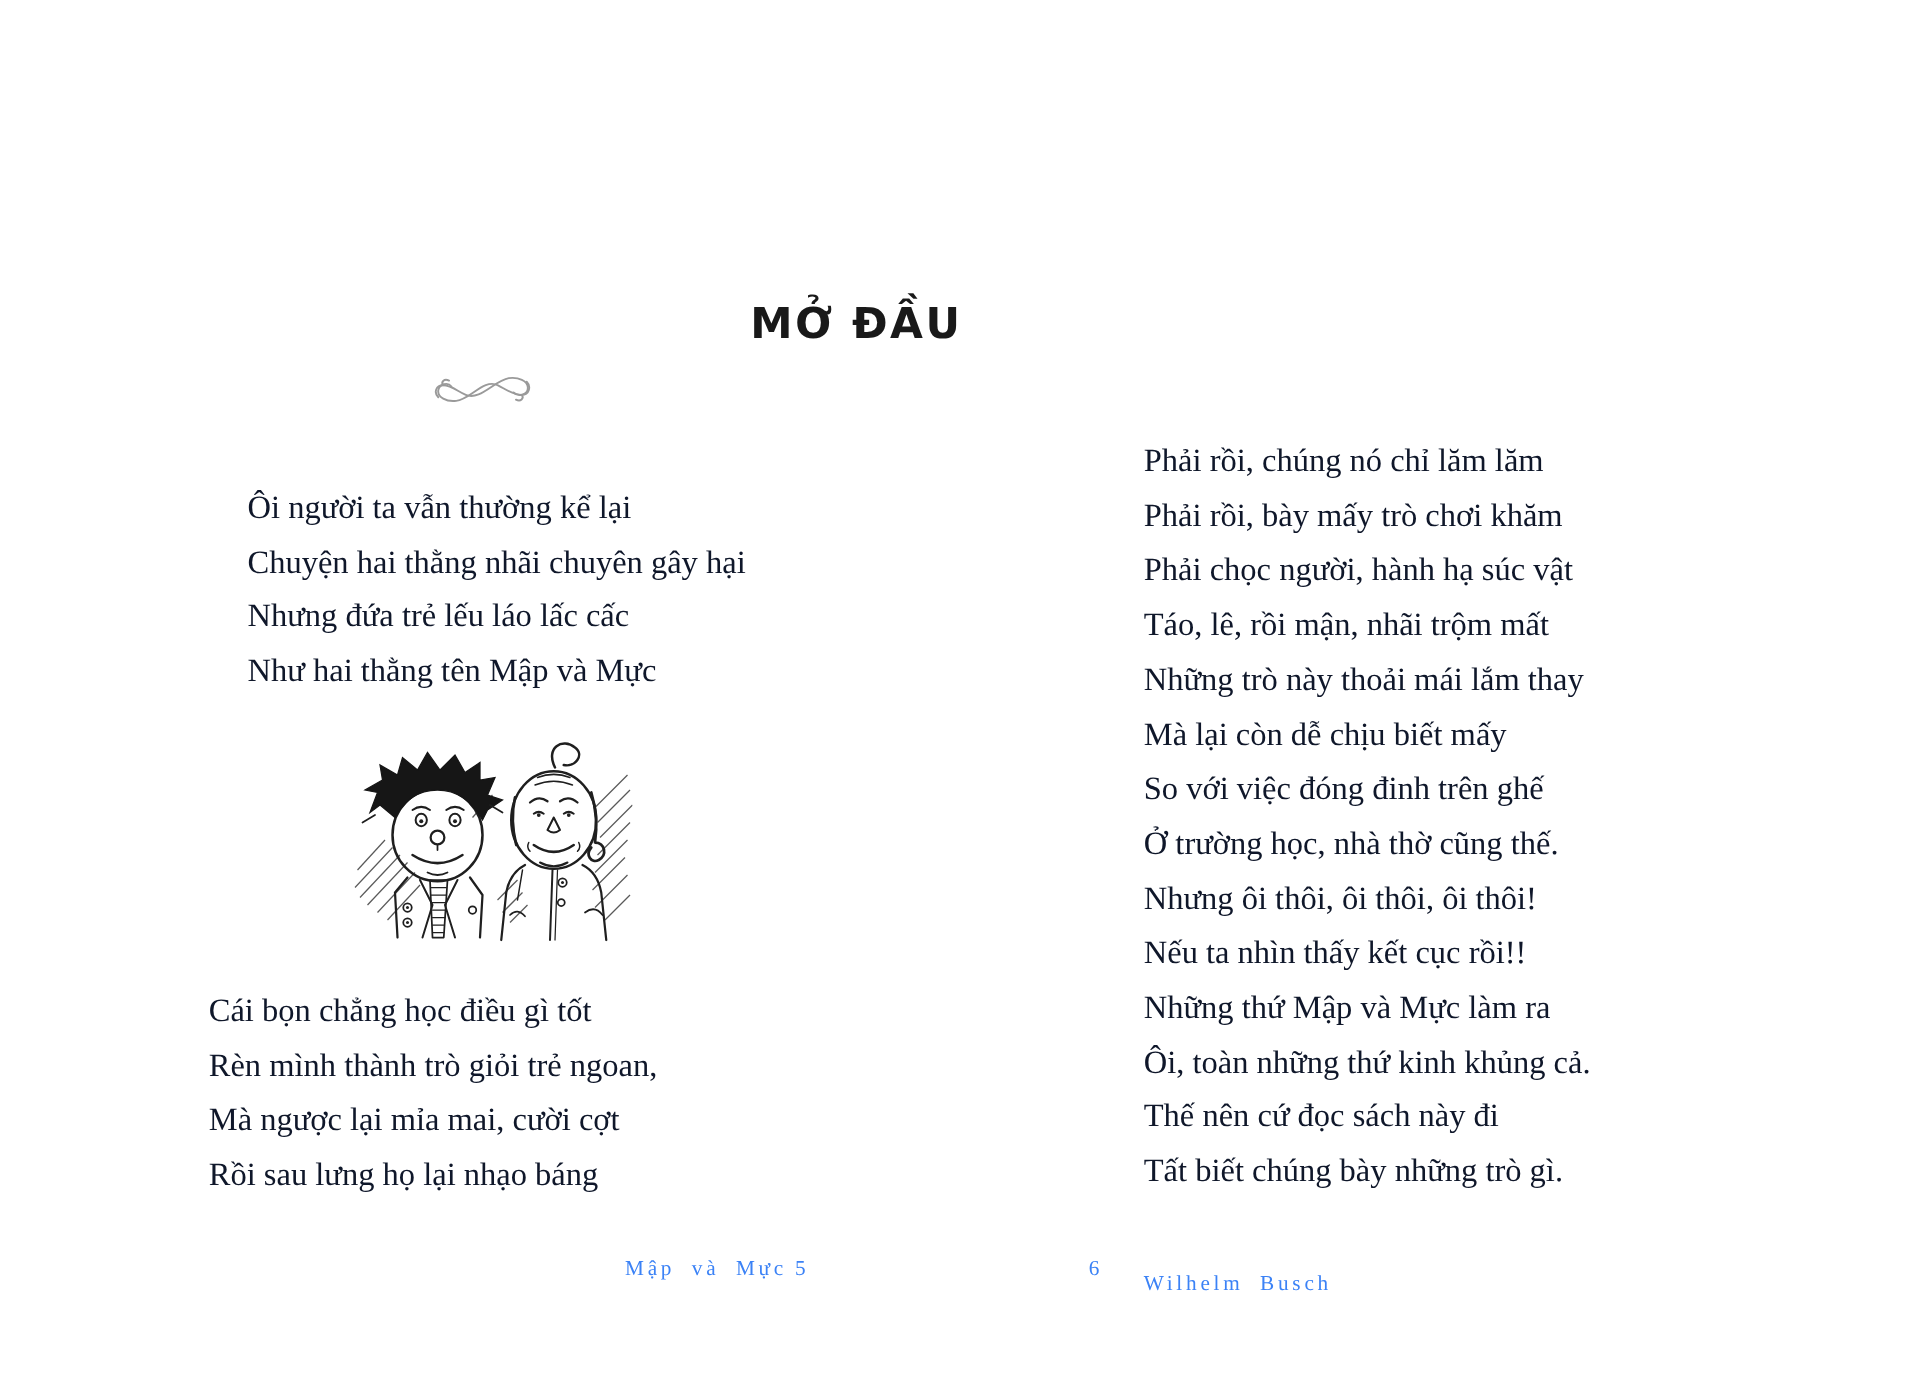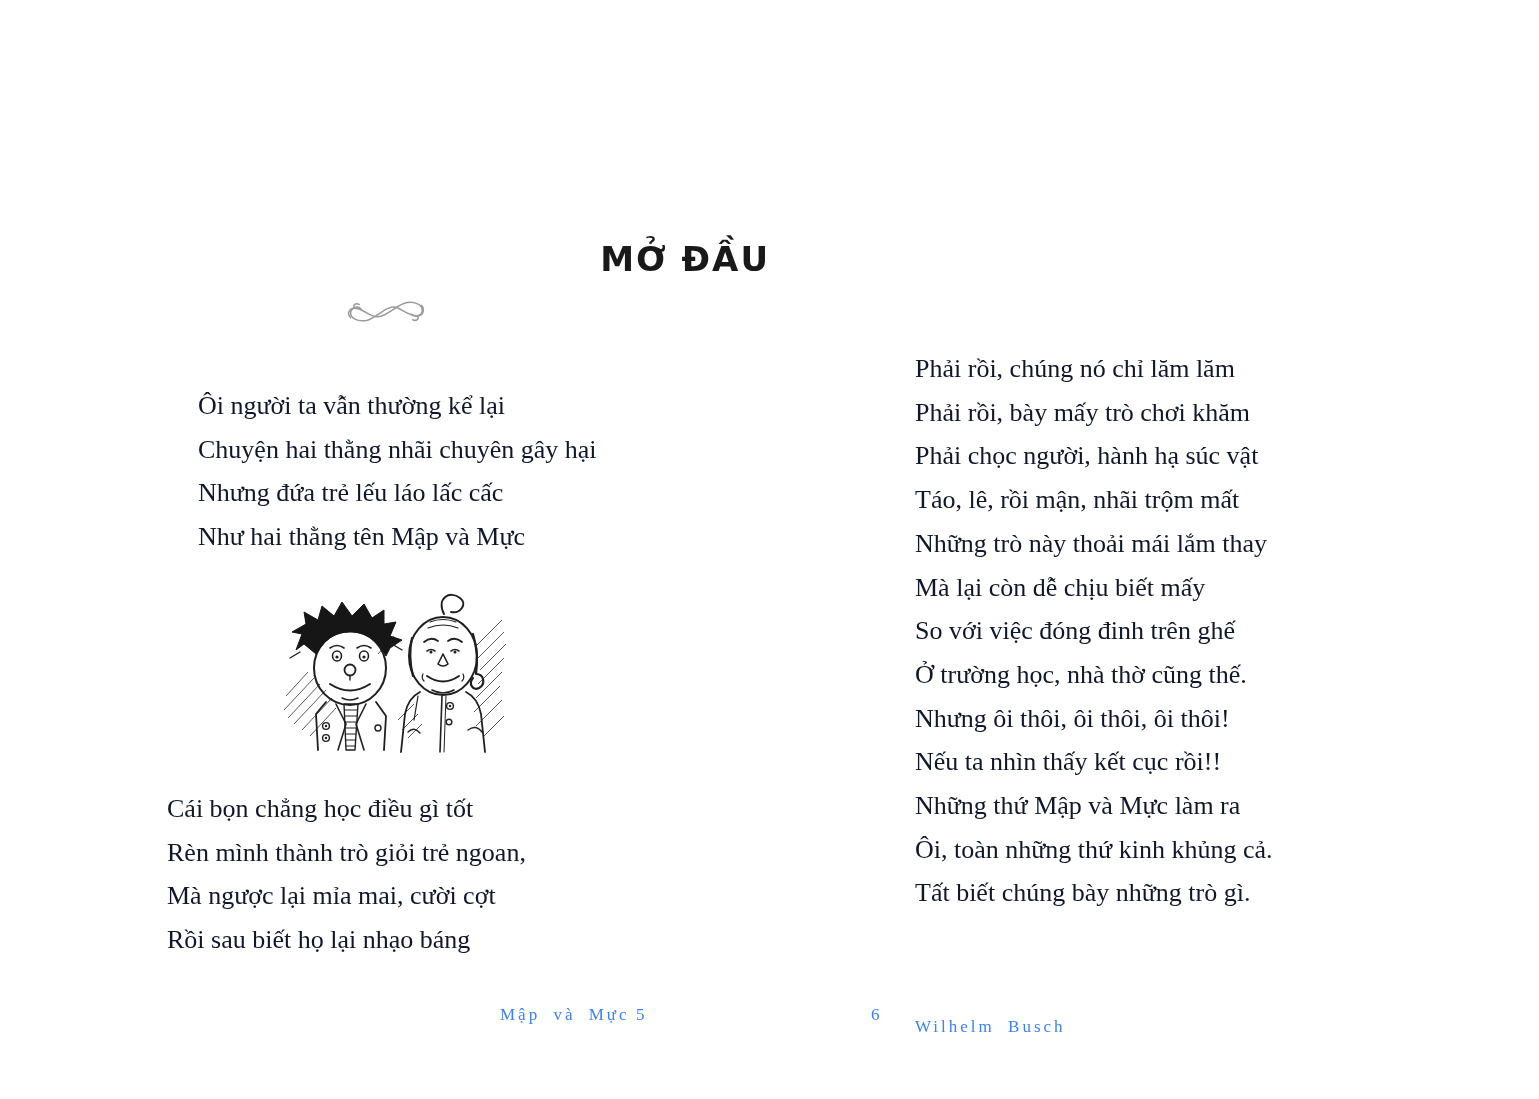--- a/index.html
+++ b/index.html
@@ -190,38 +190,39 @@
         <path class="ink" d="M188,138 Q196,132 202,140" stroke-width="1.4"></path>
         <path class="ink" d="M138,104 L134,128" stroke-width="1.2"></path>
       </g>
     </svg>
   </div>
 
   <div class="stanza stanza-left-2">
     <div>Cái bọn chẳng học điều gì tốt</div>
     <div>Rèn mình thành trò giỏi trẻ ngoan,</div>
     <div>Mà ngược lại mỉa mai, cười cợt</div>
-    <div>Rồi sau biết họ lại nhạo báng</div>
+    <div>Rồi sau lưng họ lại nhạo báng</div>
   </div>
 
   <div class="footer-text footer-title-left">Mập và Mực</div>
   <div class="footer-text footer-num-left">5</div>
 
   <div class="stanza stanza-right">
     <div>Phải rồi, chúng nó chỉ lăm lăm</div>
     <div>Phải rồi, bày mấy trò chơi khăm</div>
     <div>Phải chọc người, hành hạ súc vật</div>
     <div>Táo, lê, rồi mận, nhãi trộm mất</div>
     <div>Những trò này thoải mái lắm thay</div>
     <div>Mà lại còn dễ chịu biết mấy</div>
     <div>So với việc đóng đinh trên ghế</div>
     <div>Ở trường học, nhà thờ cũng thế.</div>
     <div>Nhưng ôi thôi, ôi thôi, ôi thôi!</div>
     <div>Nếu ta nhìn thấy kết cục rồi!!</div>
     <div>Những thứ Mập và Mực làm ra</div>
     <div>Ôi, toàn những thứ kinh khủng cả.</div>
+    <div>Thế nên cứ đọc sách này đi</div>
     <div>Tất biết chúng bày những trò gì.</div>
   </div>
 
   <div class="footer-text footer-num-right">6</div>
   <div class="footer-text footer-author-right">Wilhelm Busch</div>
 
 </div>
 
 </body></html>

